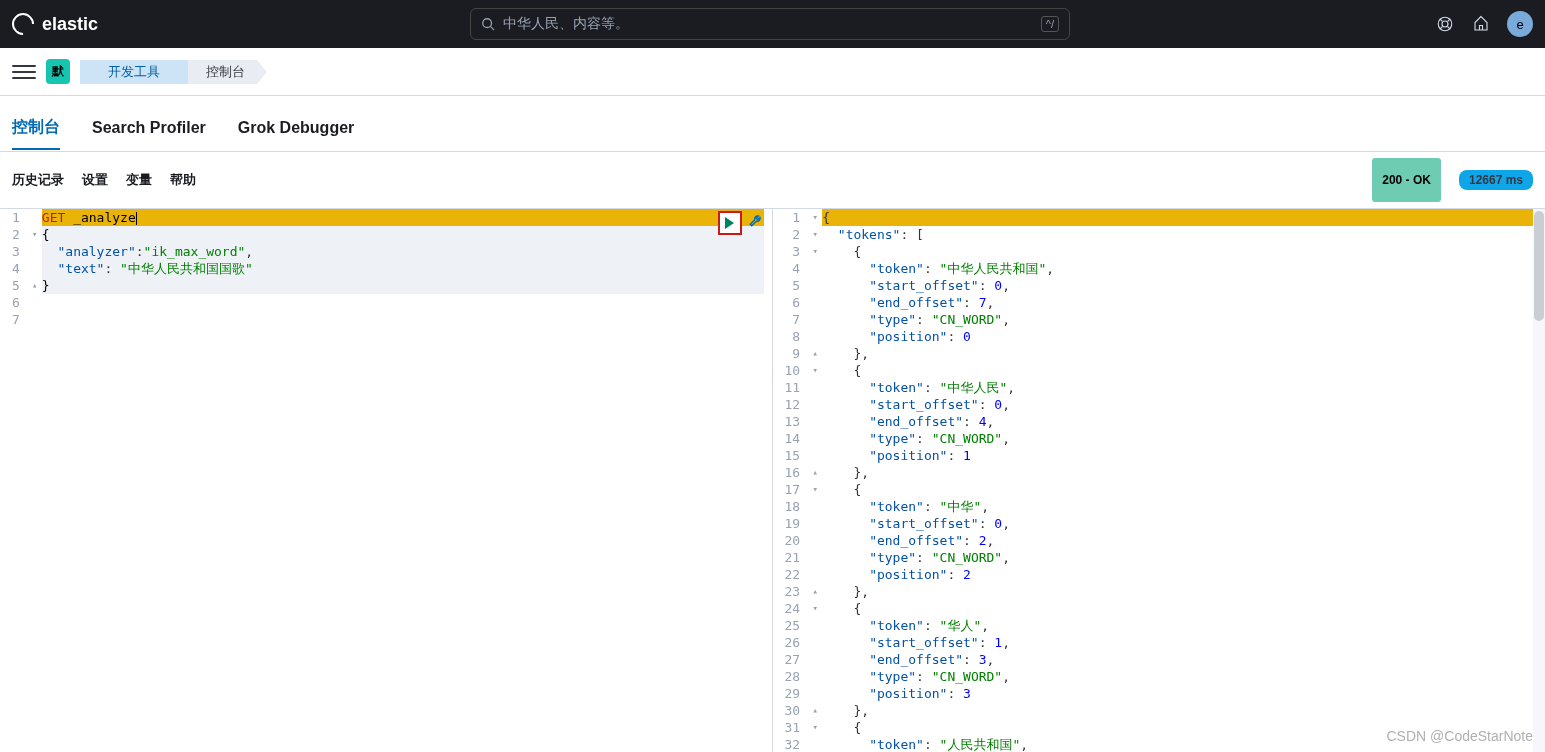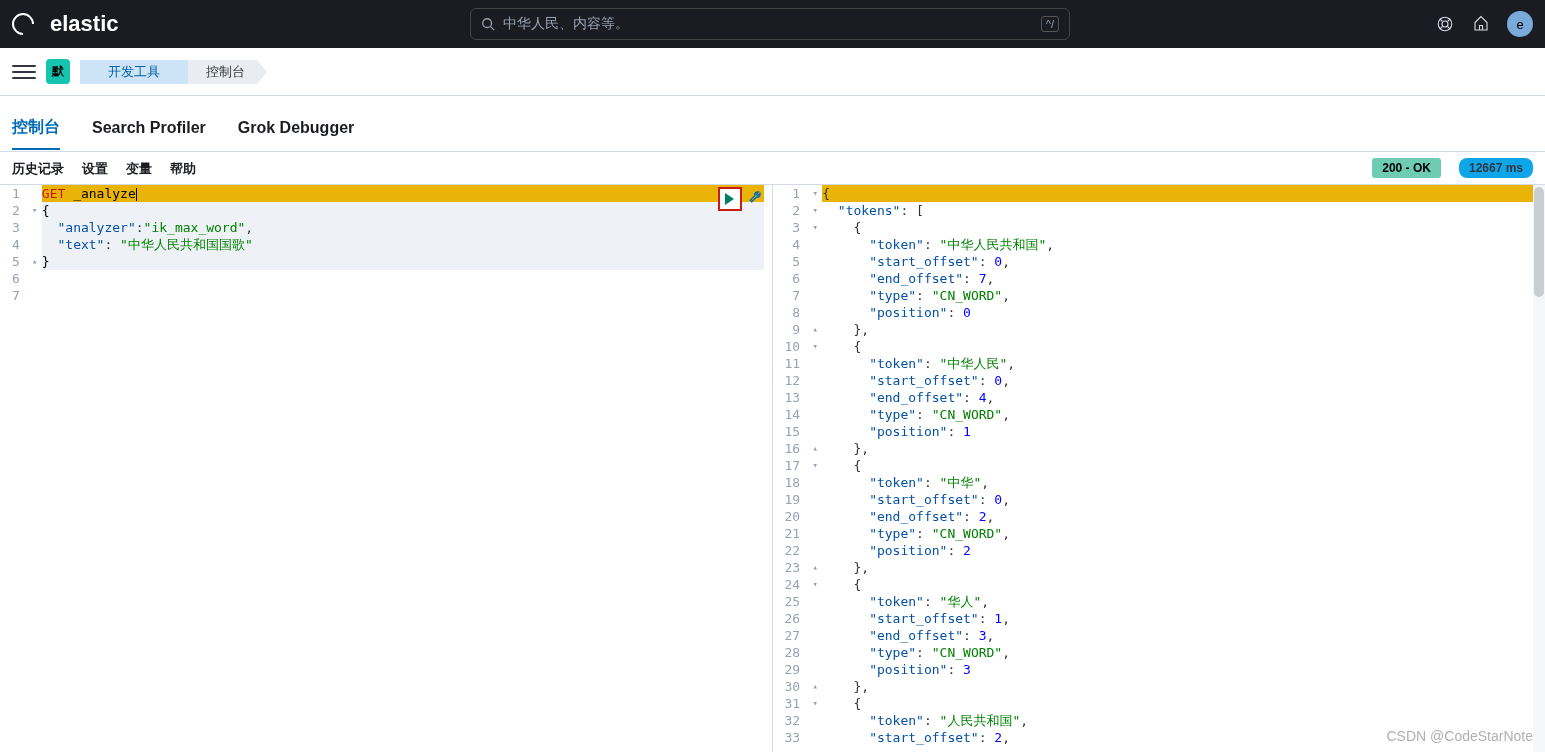--- a/index.html
+++ b/index.html
@@ -1,19 +1,19 @@
 <!DOCTYPE html>
 <html><head>
 <meta charset="utf-8">
 <style>
 * { margin: 0; padding: 0; box-sizing: border-box; }
 body { font-family: -apple-system, BlinkMacSystemFont, "Segoe UI", Helvetica, Arial, sans-serif; font-size: 14px; background: #fff; overflow: hidden; height: 752px; width: 1545px; }
 
 .top-header { background: #1a1c21; height: 48px; display: flex; align-items: center; padding: 0 12px; gap: 8px; }
-.logo-wrap { display: flex; align-items: center; gap: 16px; color: #fff; font-size: 22px; font-weight: 600; width: 450px;}
+.logo-wrap { display: flex; align-items: center; gap: 8px; color: #fff; font-size: 18px; font-weight: 600; width: 450px;}
 .logo-circle { width: 22px; height: 22px; border: 2.5px solid #fff; border-radius: 50%; border-bottom-color: transparent; transform: rotate(-45deg);}
 .search-box { flex: 0 0 600px; height: 32px; background: transparent; border: 1px solid #444; border-radius: 6px; display: flex; align-items: center; padding: 0 10px; gap: 8px; color: #98a2b3;}
 .search-box .kbd { margin-left:auto; font-size:11px; border:1px solid #555; padding:1px 4px; border-radius:3px;}
 .header-spacer { flex: 1; }
 .header-icons { display: flex; gap: 16px; align-items: center; }
 .header-icon { width:20px; height:20px; color:#d3dae6; display:flex; align-items:center; justify-content:center; cursor:pointer;}
 .avatar-circle { width: 26px; height: 26px; border-radius: 50%; background: #79aad9; color: #000; font-size: 13px; display:flex; align-items:center; justify-content:center; font-weight:500;}
 
 .sub-header { height: 48px; border-bottom: 1px solid #d3dae6; display: flex; align-items: center; padding: 0 12px; gap: 10px;}
 .hamburger { width:24px; height:24px; display:flex; flex-direction:column; justify-content:center; gap:4px; cursor:pointer;}
@@ -22,24 +22,24 @@
 .crumb-a { background:#cce4f5; color:#0061a6; padding:5px 28px; font-size:13px; cursor:pointer; position:relative; height:24px; display:flex; align-items:center;}
 .crumb-a::after { content:''; position:absolute; right:-10px; top:0; border-left:10px solid #cce4f5; border-top:12px solid transparent; border-bottom:12px solid transparent;}
 .crumb-b { background:#e9edf3; color:#343741; padding:5px 12px 5px 18px; font-size:13px; height:24px; display:flex; align-items:center; position:relative;}
 .crumb-b::after { content:''; position:absolute; right:-10px; top:0; border-left:10px solid #e9edf3; border-top:12px solid transparent; border-bottom:12px solid transparent;}
 
 .tabs-row { border-bottom: 1px solid #d3dae6; display:flex; align-items:center; padding: 0 12px; gap: 32px; height: 48px; margin-top:8px;}
 .tab { font-size: 16px; font-weight: 700; color: #1a1c21; padding: 10px 0; cursor:pointer; display:flex; align-items:center; gap:6px;}
 .tab.active { color:#006bb4; border-bottom: 2px solid #006bb4; margin-bottom:-1px;}
 .beta { font-size:10px; border:1px solid #98a2b3; border-radius:10px; padding:1px 8px; font-weight:400; color:#69707d;}
 
-.toolbar-row { display:flex; align-items:flex-end; padding: 6px 12px; gap:18px; font-size:13px; font-weight:700;}
+.toolbar-row { display:flex; align-items:center; padding: 6px 12px; gap:18px; font-size:13px; font-weight:700;}
 .tool-link { cursor:pointer; color:#1a1c21;}
 .tool-spacer { flex:1;}
-.status-ok { background:#6dccb1; color:#000; padding:3px 10px; border-radius:3px; font-size:12px; font-weight:600;}
+.status-ok { background:#6dccb1; color:#000; padding:15px 10px; border-radius:3px; font-size:12px; font-weight:600;}
 .status-ms { background:#0ea5e9; color:#343741; padding:3px 10px; border-radius:8px; font-size:12px; font-weight:600;}
 
 .editor-area { display:flex; height: calc(752px - 48px - 48px - 56px - 32px); border-top:1px solid #d3dae6;}
 .pane-left { width: 50%; position:relative; border-right:1px solid #d3dae6;}
 .pane-right { width: 50%; position:relative;}
 
 .code-editor { font-family: "Consolas", "Menlo", monospace; font-size: 13px; line-height: 17px; display:flex; height:100%; overflow:auto;}
 .line-nums { background:#fff; color:#98a2b3; text-align:right; padding: 0 8px 0 12px; user-select:none; flex-shrink:0;}
 .line-nums div { height:17px;}
 .fold-col { width:14px; color:#98a2b3; font-size:9px; flex-shrink:0;}

